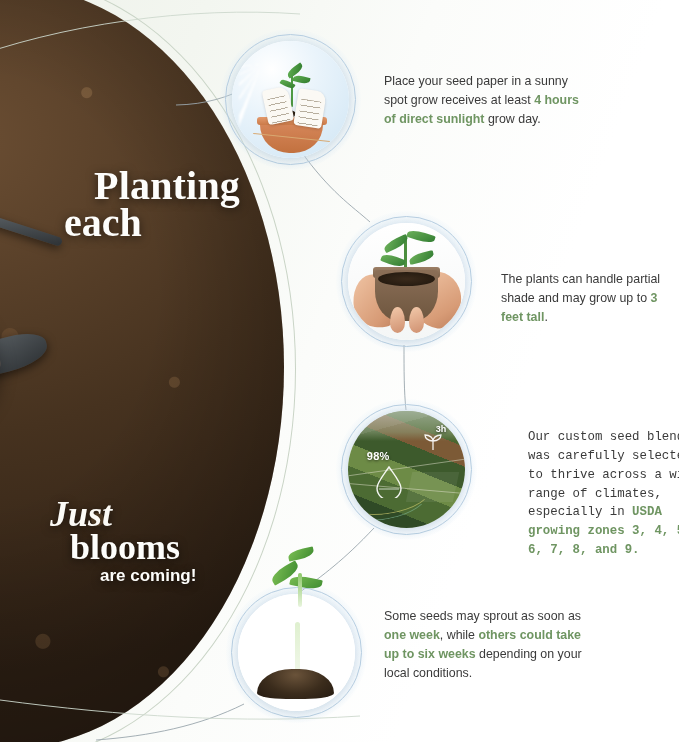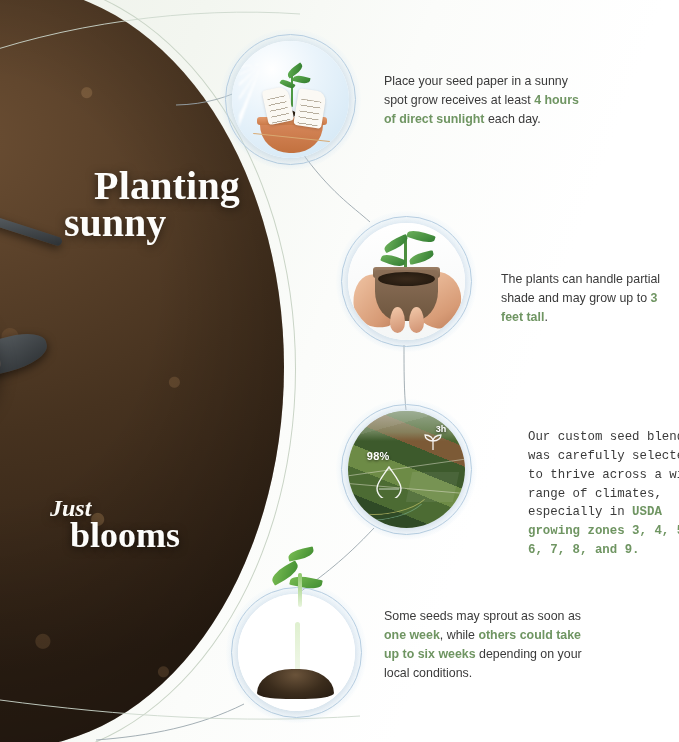--- a/index.html
+++ b/index.html
@@ -85,21 +85,21 @@
   .t-guide {
     font-family:"Liberation Serif", serif;
     font-weight:700; font-size:40px; line-height:1.0;
     color:#fdfdfb; margin-left:18px;
     text-shadow:0 2px 10px rgba(0,0,0,.55);
   }
 
   .patient-block { position:absolute; left:34px; top:496px; z-index:6; width:220px; }
   .p-just {
     font-family:"Liberation Serif", serif;
-    font-style:italic; font-weight:700; font-size:24px; line-height:1;
+    font-style:italic; font-weight:700; font-size:36px; line-height:1;
     color:#fbfaf6; margin-left:16px;
     text-shadow:0 2px 9px rgba(0,0,0,.55);
   }
   .p-patient {
     font-family:"Liberation Serif", serif; font-weight:700;
     font-size:34px; line-height:.95; color:#fdfdfb; margin-top:-4px;
     text-shadow:0 2px 9px rgba(0,0,0,.55);
   }
   .p-patient .small { font-size:23px; }
   .p-blooms {
@@ -248,26 +248,27 @@
 
       <div class="hand r"></div>
 
     </div>
 
     <div class="soil-vig"></div>
   </div>
 
   <div class="title-block">
     <div class="t-planting">Planting</div>
-    <div class="t-guide">sunny</div>
+    <div class="t-guide">each</div>
   </div>
 
   <div class="patient-block">
     <div class="p-just">Just</div>
     <div class="p-blooms">blooms</div>
+    <div class="p-coming">are coming!</div>
   </div>
 
   <svg id="connectors" viewBox="0 0 679 742">
     <path d="M176,105 C 236,104 268,74 290,58" fill="none" stroke="#9aa6ad" stroke-width="0.9"></path>
     <path d="M300,150 C 330,192 352,206 370,222" fill="none" stroke="#9aa6ad" stroke-width="0.9"></path>
     <path d="M404,345 C 404,370 404,392 406,410" fill="none" stroke="#9aa6ad" stroke-width="0.9"></path>
     <path d="M374,528 C 344,560 322,576 300,592" fill="none" stroke="#9aa6ad" stroke-width="0.9"></path>
     <path d="M244,704 C 200,726 150,736 96,740" fill="none" stroke="#9aa6ad" stroke-width="0.9"></path>
     <path d="M-40,62 C 60,24 190,6 300,14" fill="none" stroke="#cdd8cd" stroke-width="0.9"></path>
     <path d="M0,700 C 120,716 240,724 360,716" fill="none" stroke="#cdd8cd" stroke-width="0.9"></path>
@@ -346,18 +347,18 @@
   <div class="node" id="node4">
     <div class="glow"></div>
     <div class="ring"></div>
     <div class="photo">
       <div class="n4-bg"></div>
       <div class="n4-stem"></div>
       <div class="n4-mound"></div>
     </div>
   </div>
 
-  <div class="txt" id="txt1"><span>Place your seed paper in a sunny spot grow receives at least </span><b>4 hours of direct sunlight</b><span> each day.</span></div>
+  <div class="txt" id="txt1"><span>Place your seed paper in a sunny spot grow receives at least </span><b>4 hours of direct sunlight</b><span> grow day.</span></div>
   <div class="txt" id="txt2"><span>The plants can handle partial shade and may grow up to </span><b>3 feet tall</b><span>.</span></div>
   <div class="txt" id="txt3"><span>Our custom seed blend was carefully selected to thrive across a wide range of climates, especially in </span><b>USDA growing zones 3, 4, 5, 6, 7, 8, and 9.</b></div>
   <div class="txt" id="txt4"><span>Some seeds may sprout as soon as </span><b>one week</b><span>, while </span><b>others could take up to six weeks</b><span> depending on your local conditions.</span></div>
 
 </div>
 
 </body></html>

